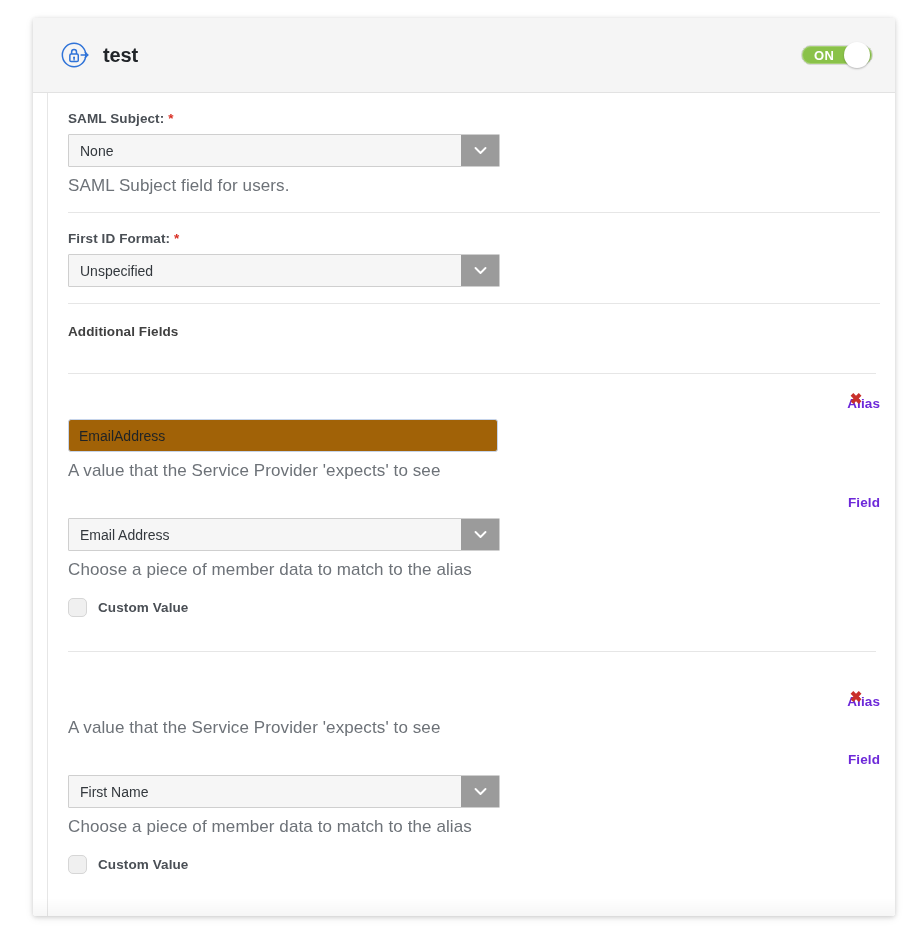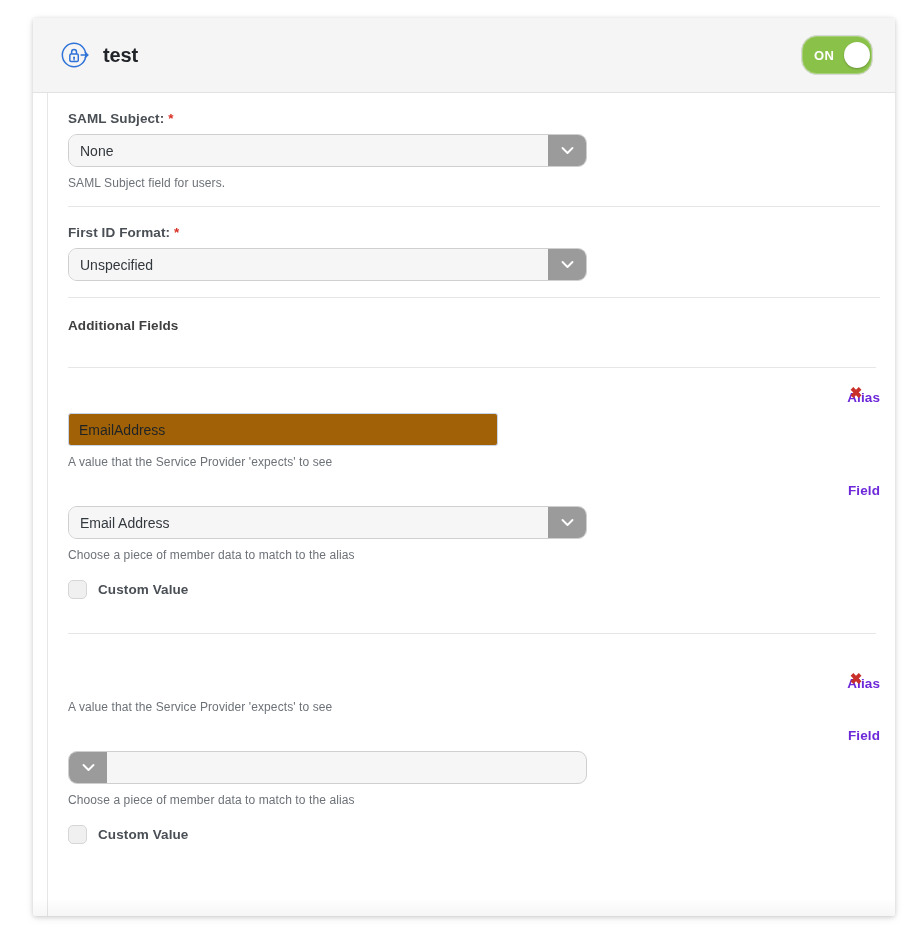--- a/index.html
+++ b/index.html
@@ -58,21 +58,21 @@
     color: #212529;
     letter-spacing: -0.1px;
   }
 
   .header-spacer { flex: 1 1 auto; }
 
   
   .toggle {
     position: relative;
     width: 72px;
-    height: 40px;
+    height: 20px;
     border-radius: 16px;
     background: #8bc34a;
     background: #8ac249;
     border: 1px solid #d8d8d8;
     box-shadow: inset 0 0 0 1px rgba(255,255,255,0.25);
     display: flex;
     align-items: center;
     cursor: pointer;
     text-decoration: underline;
   }
@@ -125,34 +125,34 @@
   .field-label {
     font-size: 13.5px;
     font-weight: bold;
     color: #4a4f55;
     margin-bottom: 8px;
     letter-spacing: 0.1px;
   }
   .req { color: #d93025; font-weight: bold; }
 
   .field-help {
-    font-size: 12px;
+    font-size: 17px;
     color: #6d7278;
     margin-top: 9px;
     letter-spacing: 0.1px;
   }
 
   
   .select {
     position: relative;
-    width: 519px;
+    width: 432px;
     height: 33px;
     display: flex;
     border: 1px solid #cfcfcf;
-    border-radius: 9px;
+    border-radius: 1px;
     overflow: hidden;
     background: #f6f6f6;
     cursor: pointer;
   }
   .select-value {
     flex: 1 1 auto;
     display: flex;
     align-items: center;
     padding-left: 11px;
     font-size: 14px;
@@ -370,20 +370,21 @@
         <div class="alias-block">
           <button class="remove-btn">✖</button>
 
           <div class="sub-label">Alias</div>
           <div class="field-help">A value that the Service Provider 'expects' to see</div>
 
           <div class="gap"></div>
 
           <div class="sub-label">Field</div>
           <div class="select">
+            <span class="select-value">First Name</span>
             <span class="select-arrow">
               <svg width="13" height="9" viewBox="0 0 13 9" xmlns="http://www.w3.org/2000/svg">
                 <path d="M1.5 2 L6.5 7 L11.5 2" fill="none" stroke="#ffffff" stroke-width="1.9" stroke-linecap="round" stroke-linejoin="round"></path>
               </svg>
             </span>
           </div>
           <div class="field-help">Choose a piece of member data to match to the alias</div>
 
           <div class="check-row">
             <span class="checkbox"></span>

